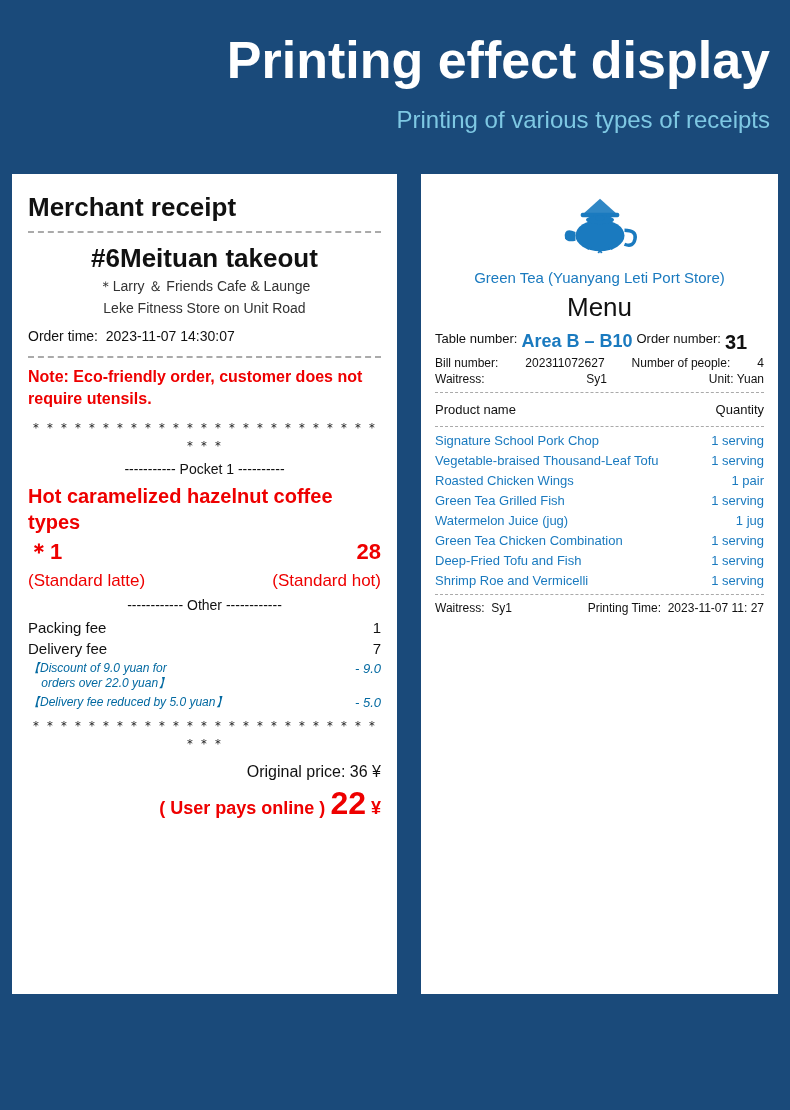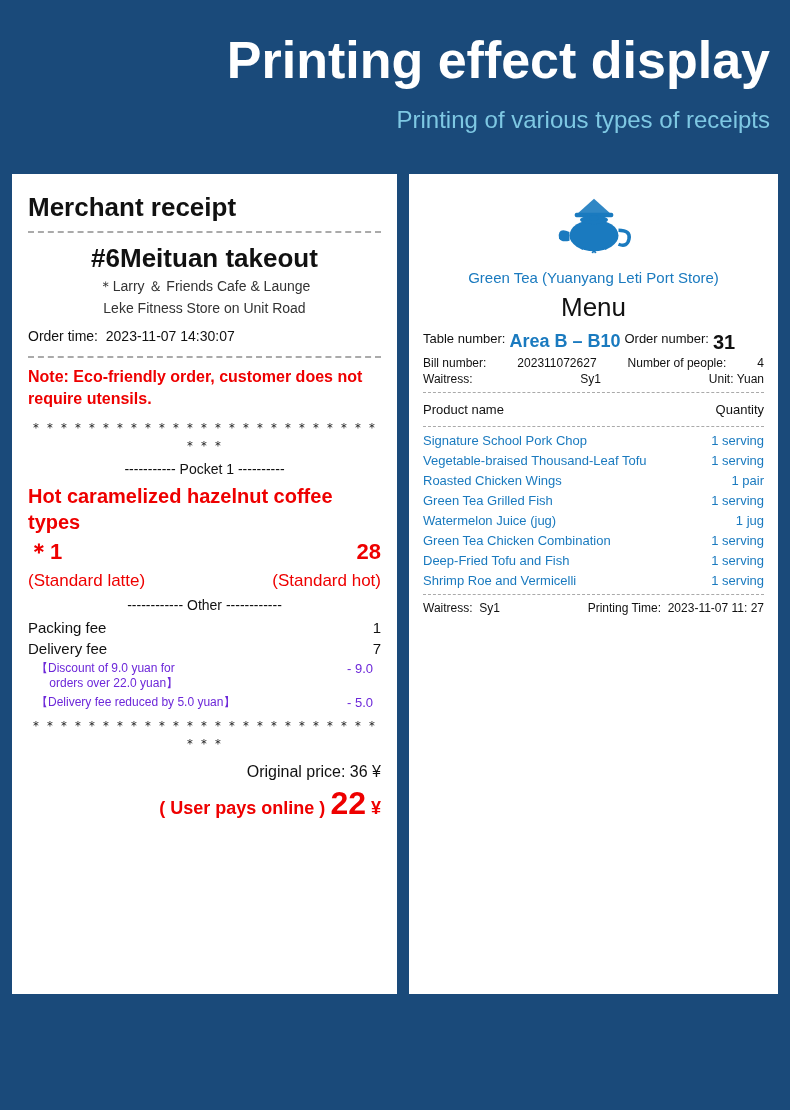--- a/index.html
+++ b/index.html
@@ -20,21 +20,21 @@
       font-weight: 900;
       margin-bottom: 16px;
     }
     .header h2 {
       color: #7ec8e3;
       font-size: 24px;
       font-weight: 500;
     }
     .receipts-container {
       display: flex;
-      gap: 12px;
+      gap: 24px;
       padding: 20px 12px 20px;
       align-items: flex-start;
     }
     
     .left-receipt {
       background: white;
       width: 385px;
       min-height: 820px;
       padding: 18px 16px;
       font-size: 14px;
@@ -122,22 +122,23 @@
     .fee-row {
       display: flex;
       justify-content: space-between;
       font-size: 15px;
       margin: 4px 0;
     }
     .discount-row {
       display: flex;
       justify-content: space-between;
       font-size: 13px;
-      margin: 3px 8px;
-      color: #6d28d9;
+      margin: 3px 0;
+      color: #0369a1;
+      font-style: italic;
     }
     .discount-label {
       font-size: 12px;
       line-height: 1.3;
     }
     .original-price {
       text-align: right;
       font-size: 16px;
       margin: 10px 0 4px;
     }

